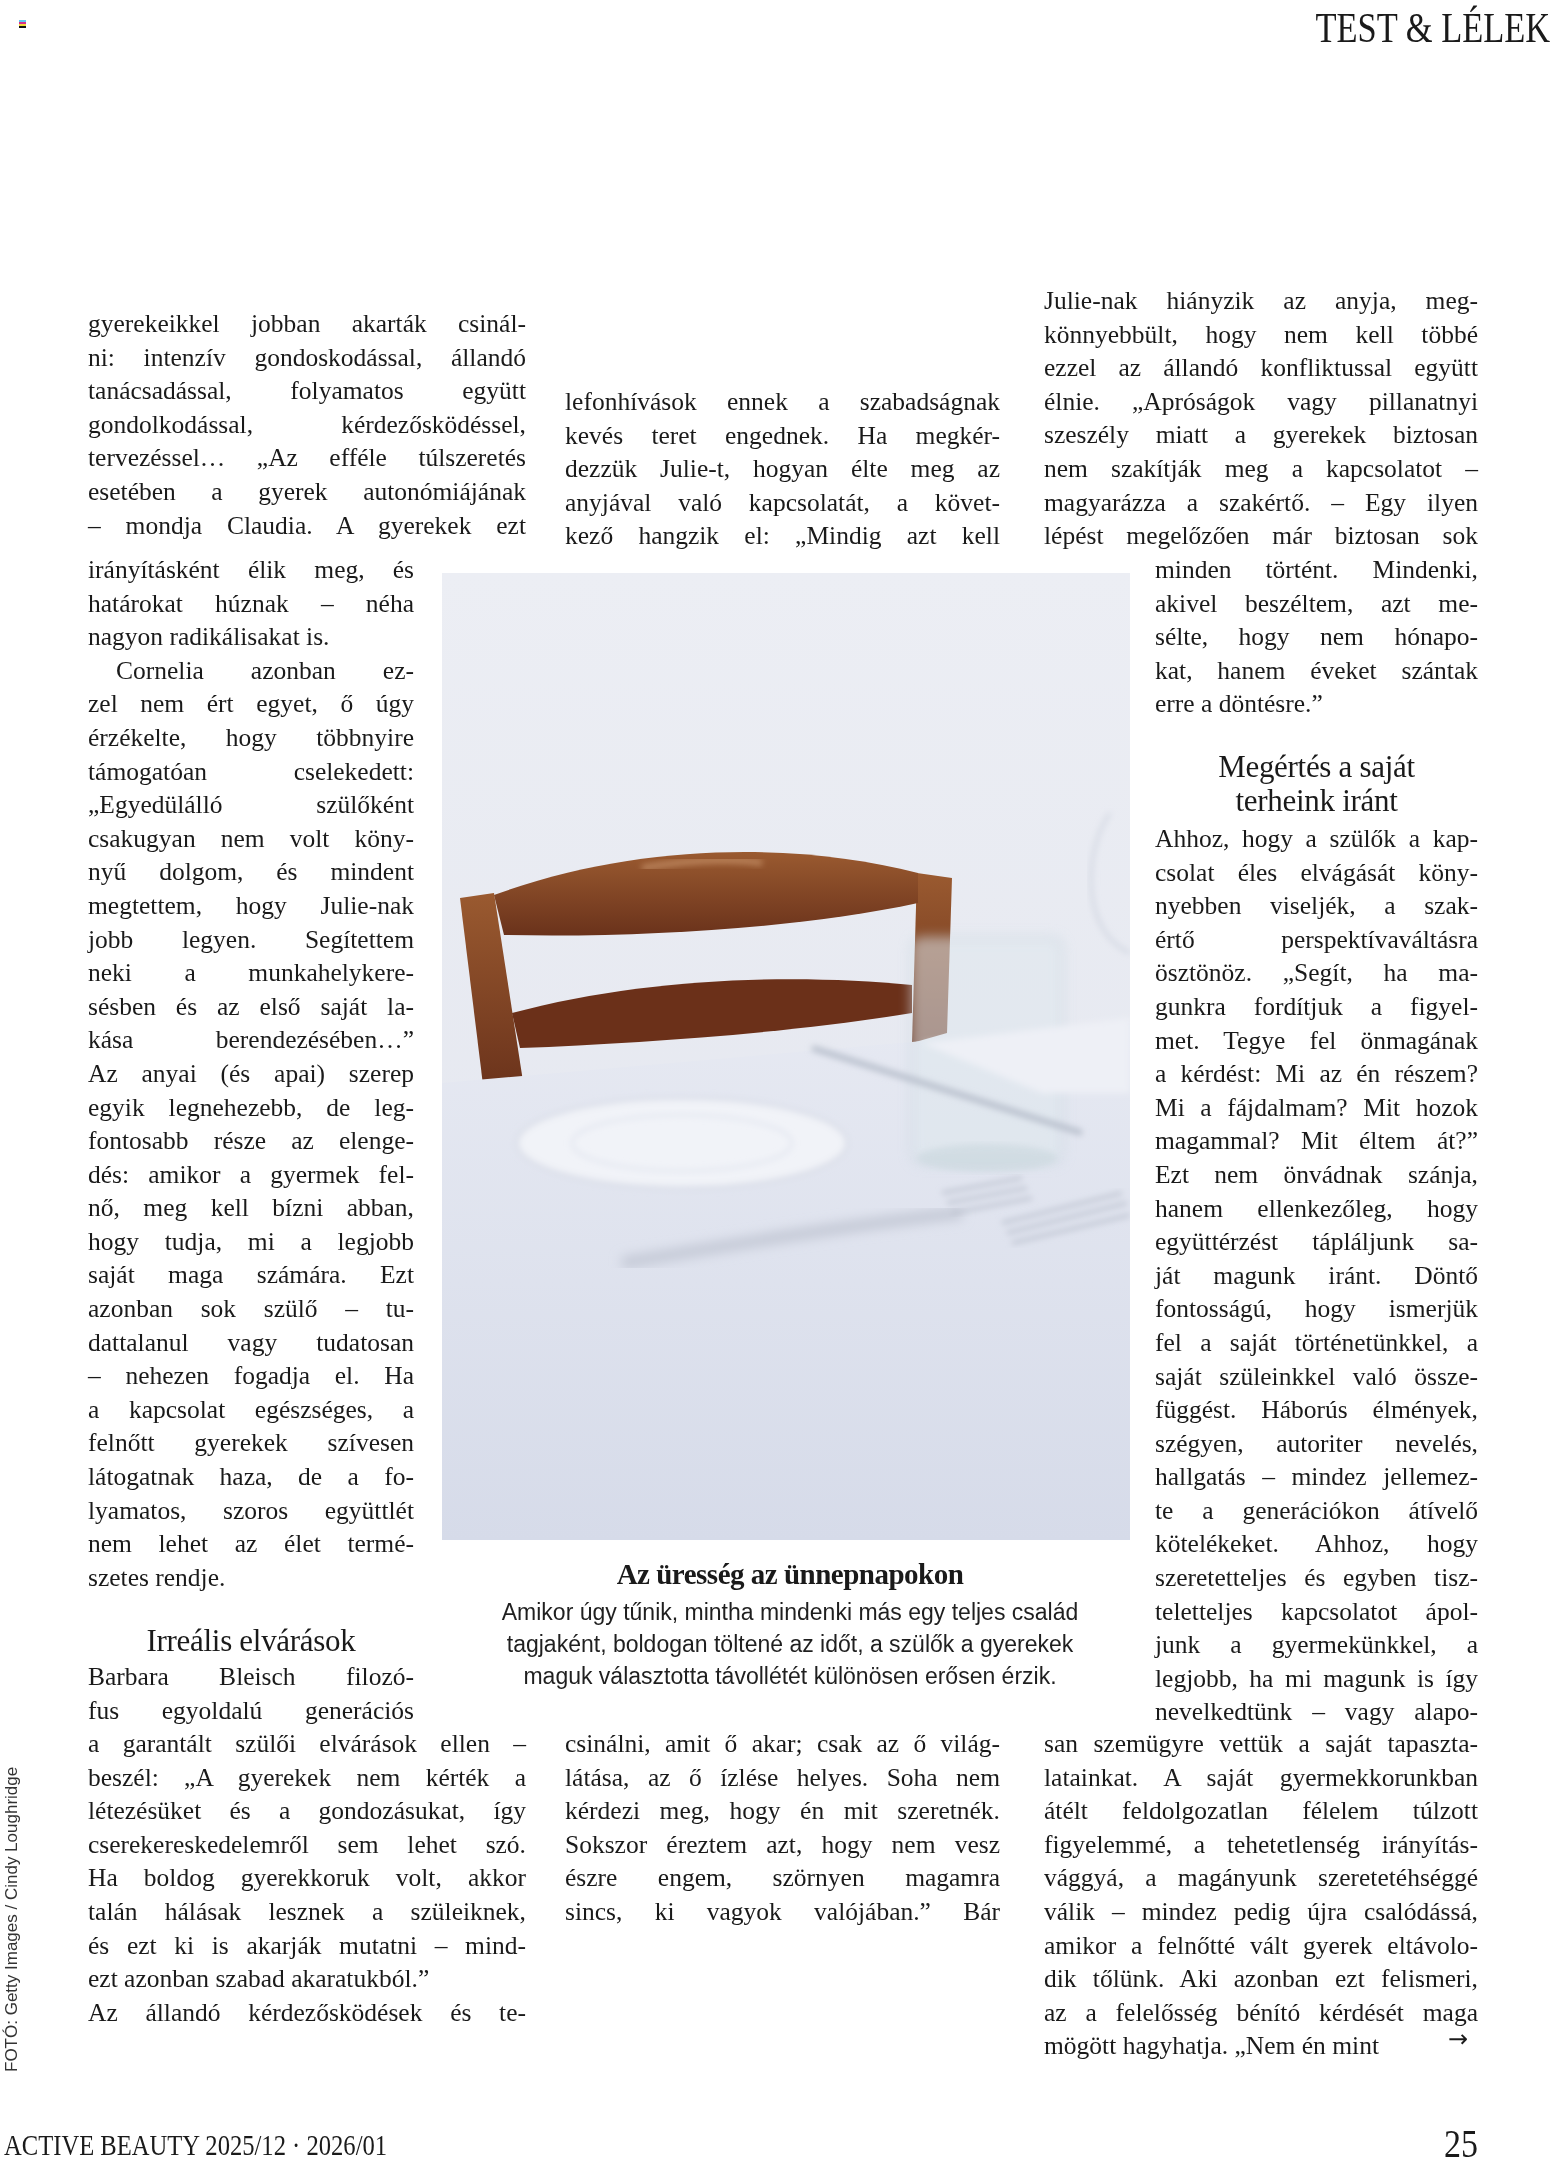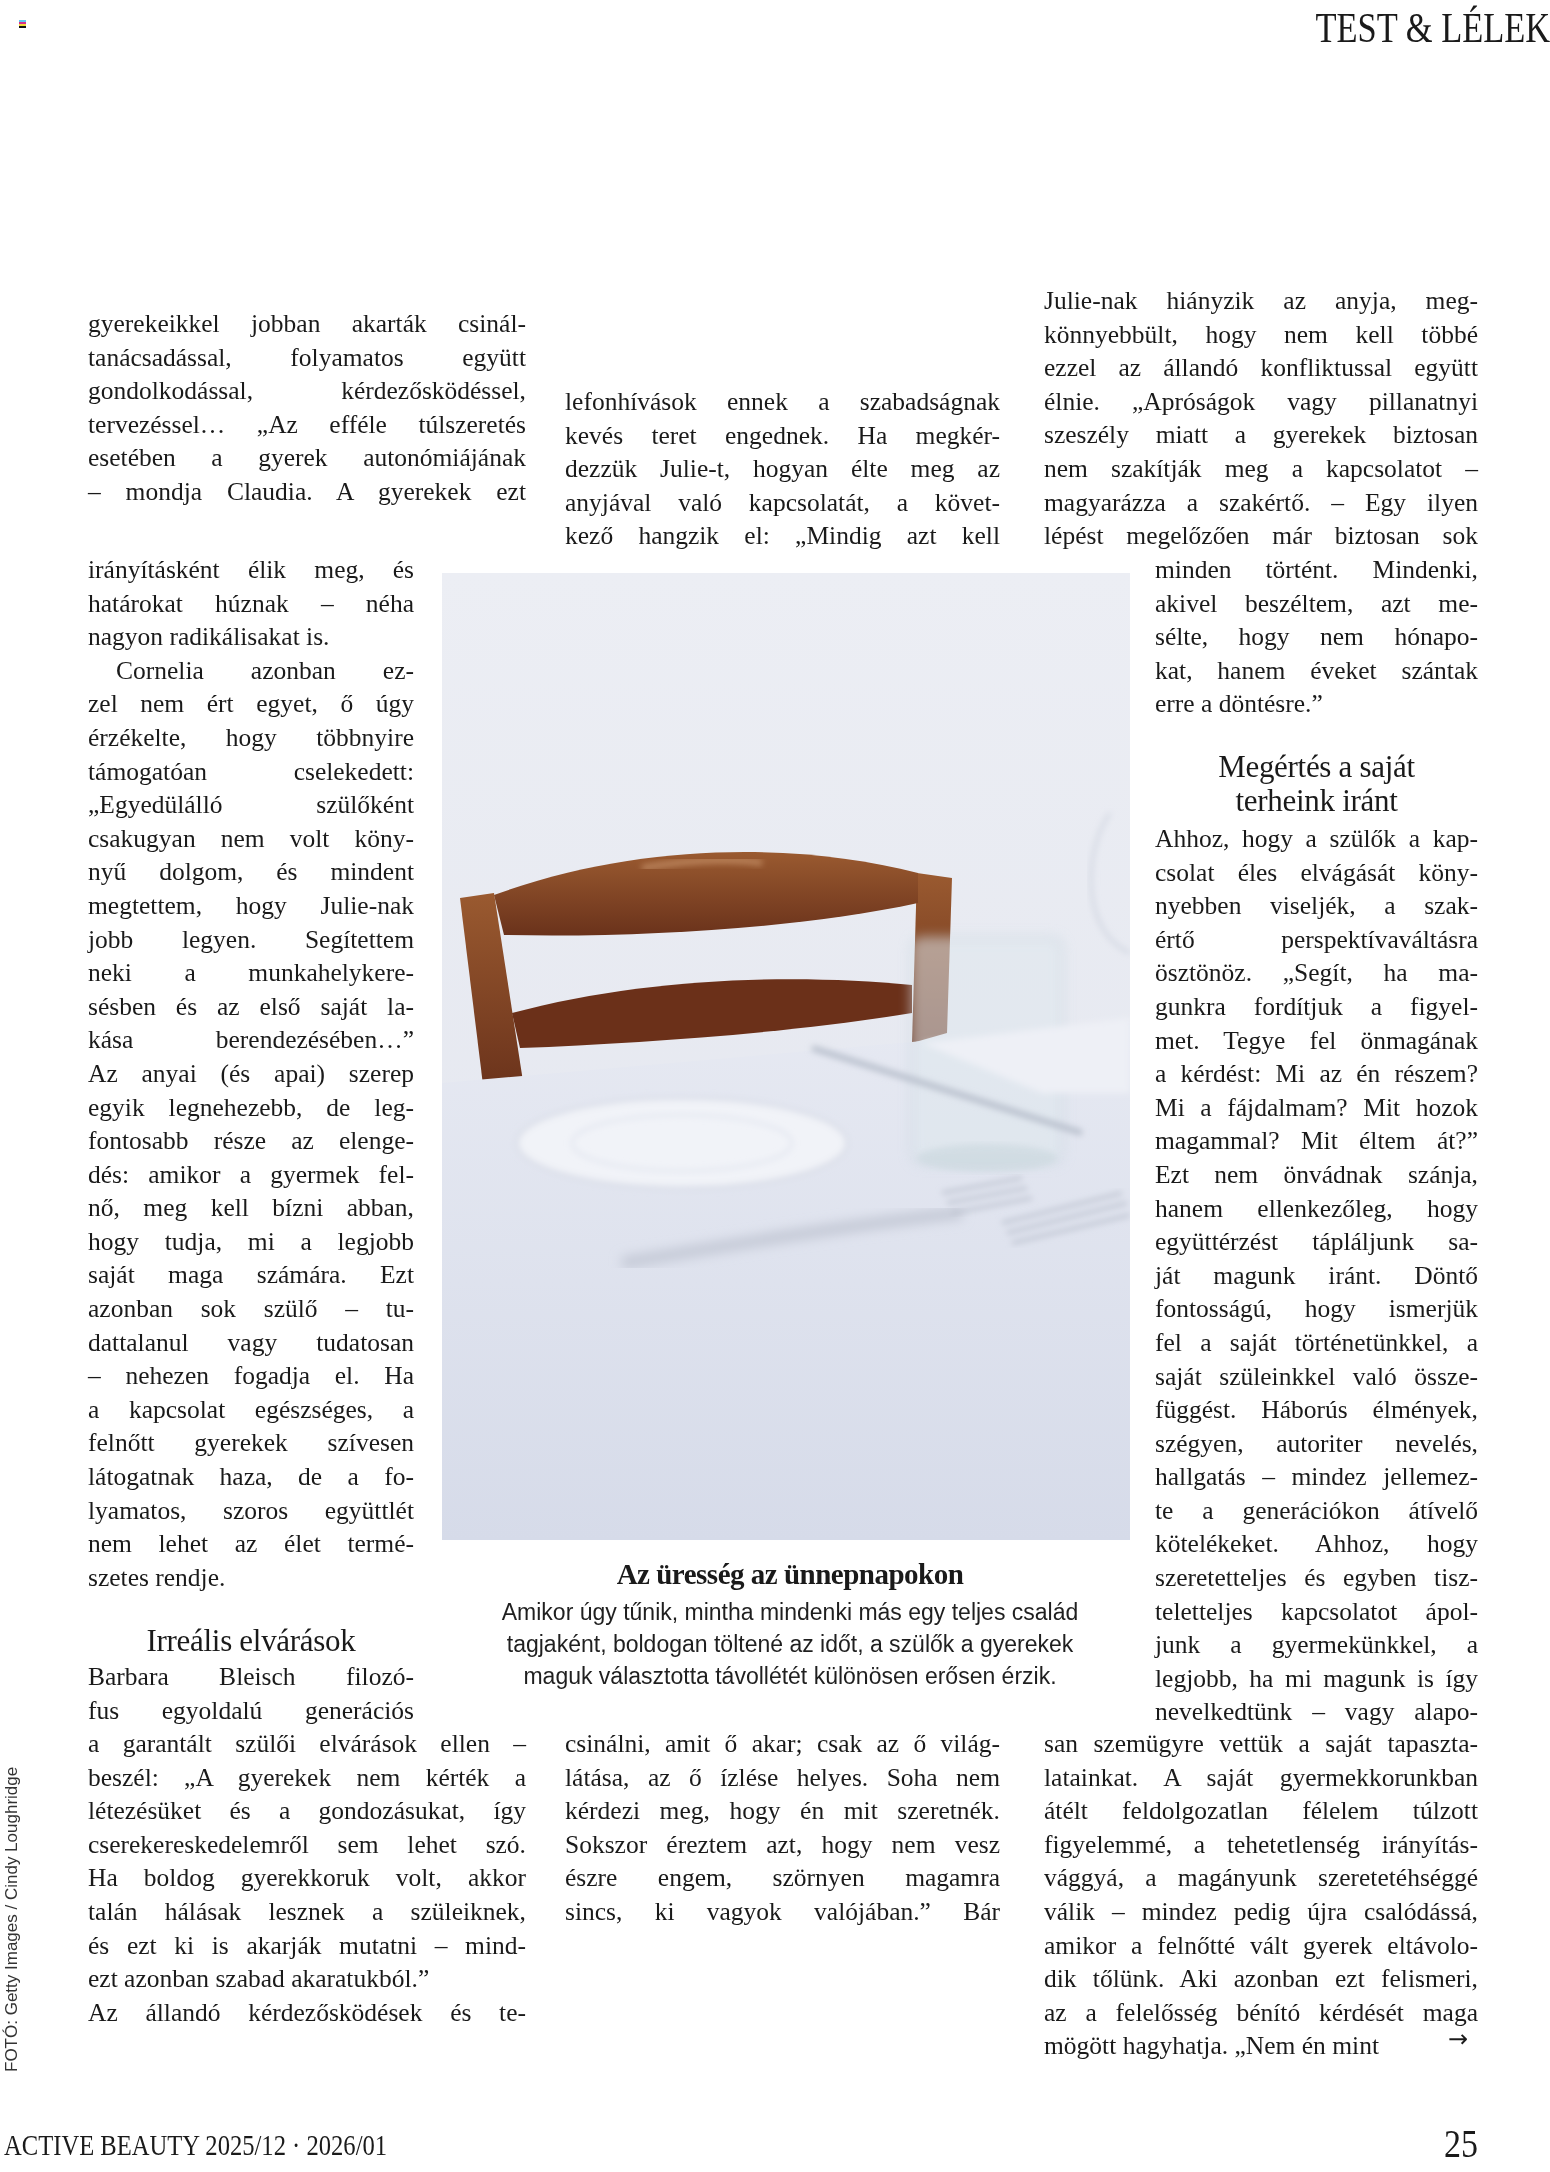--- a/index.html
+++ b/index.html
@@ -30,20 +30,21 @@
   <span style="background:#5ec8f0"></span>
     <span style="background:#d62f8c"></span>
     <span style="background:#f2d93a"></span>
     <span style="background:#111"></span>
 </div>
 
 <div class="abs section-label">TEST &amp; LÉLEK</div>
 
 <div class="abs col" style="left:88px; top:296px; width:438px;margin-top:11px;" id="left_top">
     <span class="line">gyerekeikkel jobban akarták csinál-</span>
+    <span class="line">ni: intenzív gondoskodással, állandó</span>
     <span class="line">tanácsadással, folyamatos együtt</span>
     <span class="line">gondolkodással, kérdezősködéssel,</span>
     <span class="line">tervezéssel… „Az efféle túlszeretés</span>
     <span class="line">esetében a gyerek autonómiájának</span>
     <span class="line">– mondja Claudia. A gyerekek ezt</span>
   </div>
 
 <div class="abs col" style="left:88px; top:553px; width:326px;" id="left_narrow">
     <span class="line">irányításként élik meg, és</span>
     <span class="line">határokat húznak – néha</span>

